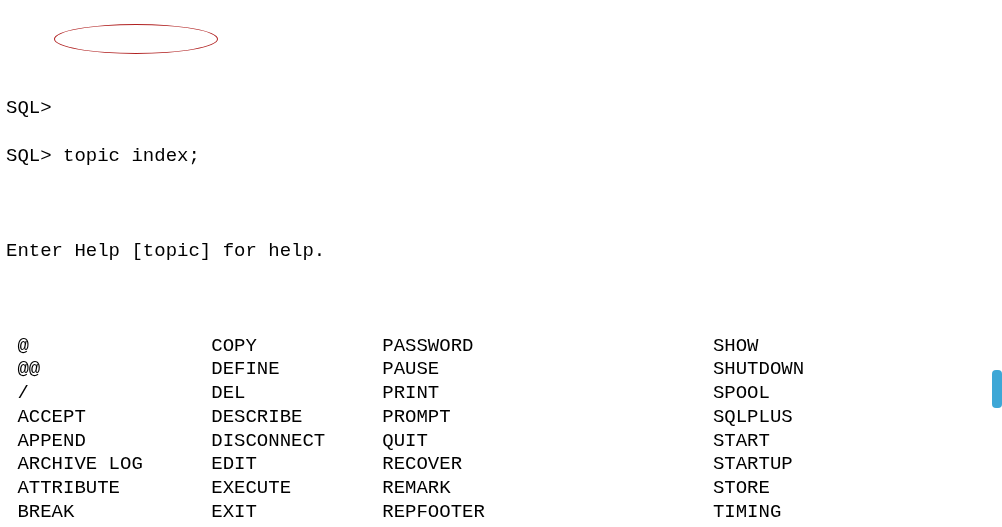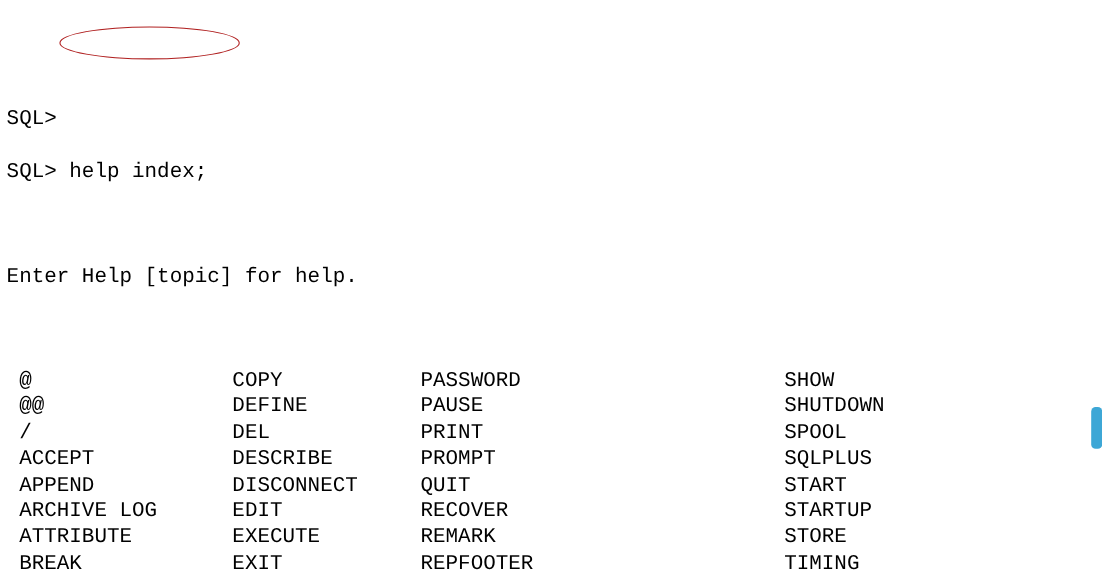--- a/index.html
+++ b/index.html
@@ -32,21 +32,21 @@
       background: #3da7d6;
       border-radius: 4px;
     }
   </style>
 </head>
 <body>
 
 
 
 <span class="line"><span>SQL&gt;</span></span>
-<span class="line"><span>SQL&gt;</span> <span>help index;</span></span>
+<span class="line"><span>SQL&gt;</span> <span>topic index;</span></span>
 <span class="line"> </span>
 <span class="line">Enter Help [topic] for help.</span>
 <span class="line"> </span>
 <div id="topics-grid"><span class="line"> @                COPY           PASSWORD                     SHOW</span><span class="line"> @@               DEFINE         PAUSE                        SHUTDOWN</span><span class="line"> /                DEL            PRINT                        SPOOL</span><span class="line"> ACCEPT           DESCRIBE       PROMPT                       SQLPLUS</span><span class="line"> APPEND           DISCONNECT     QUIT                         START</span><span class="line"> ARCHIVE LOG      EDIT           RECOVER                      STARTUP</span><span class="line"> ATTRIBUTE        EXECUTE        REMARK                       STORE</span><span class="line"> BREAK            EXIT           REPFOOTER                    TIMING</span><span class="line"> BTITLE           GET            REPHEADER                    TTITLE</span></div>
 
 
 
 
 <div class="circle" id="circle" style="left: 54px; top: 24px; width: 164px; height: 30px;"></div>
 <div class="scrollhint"></div>

